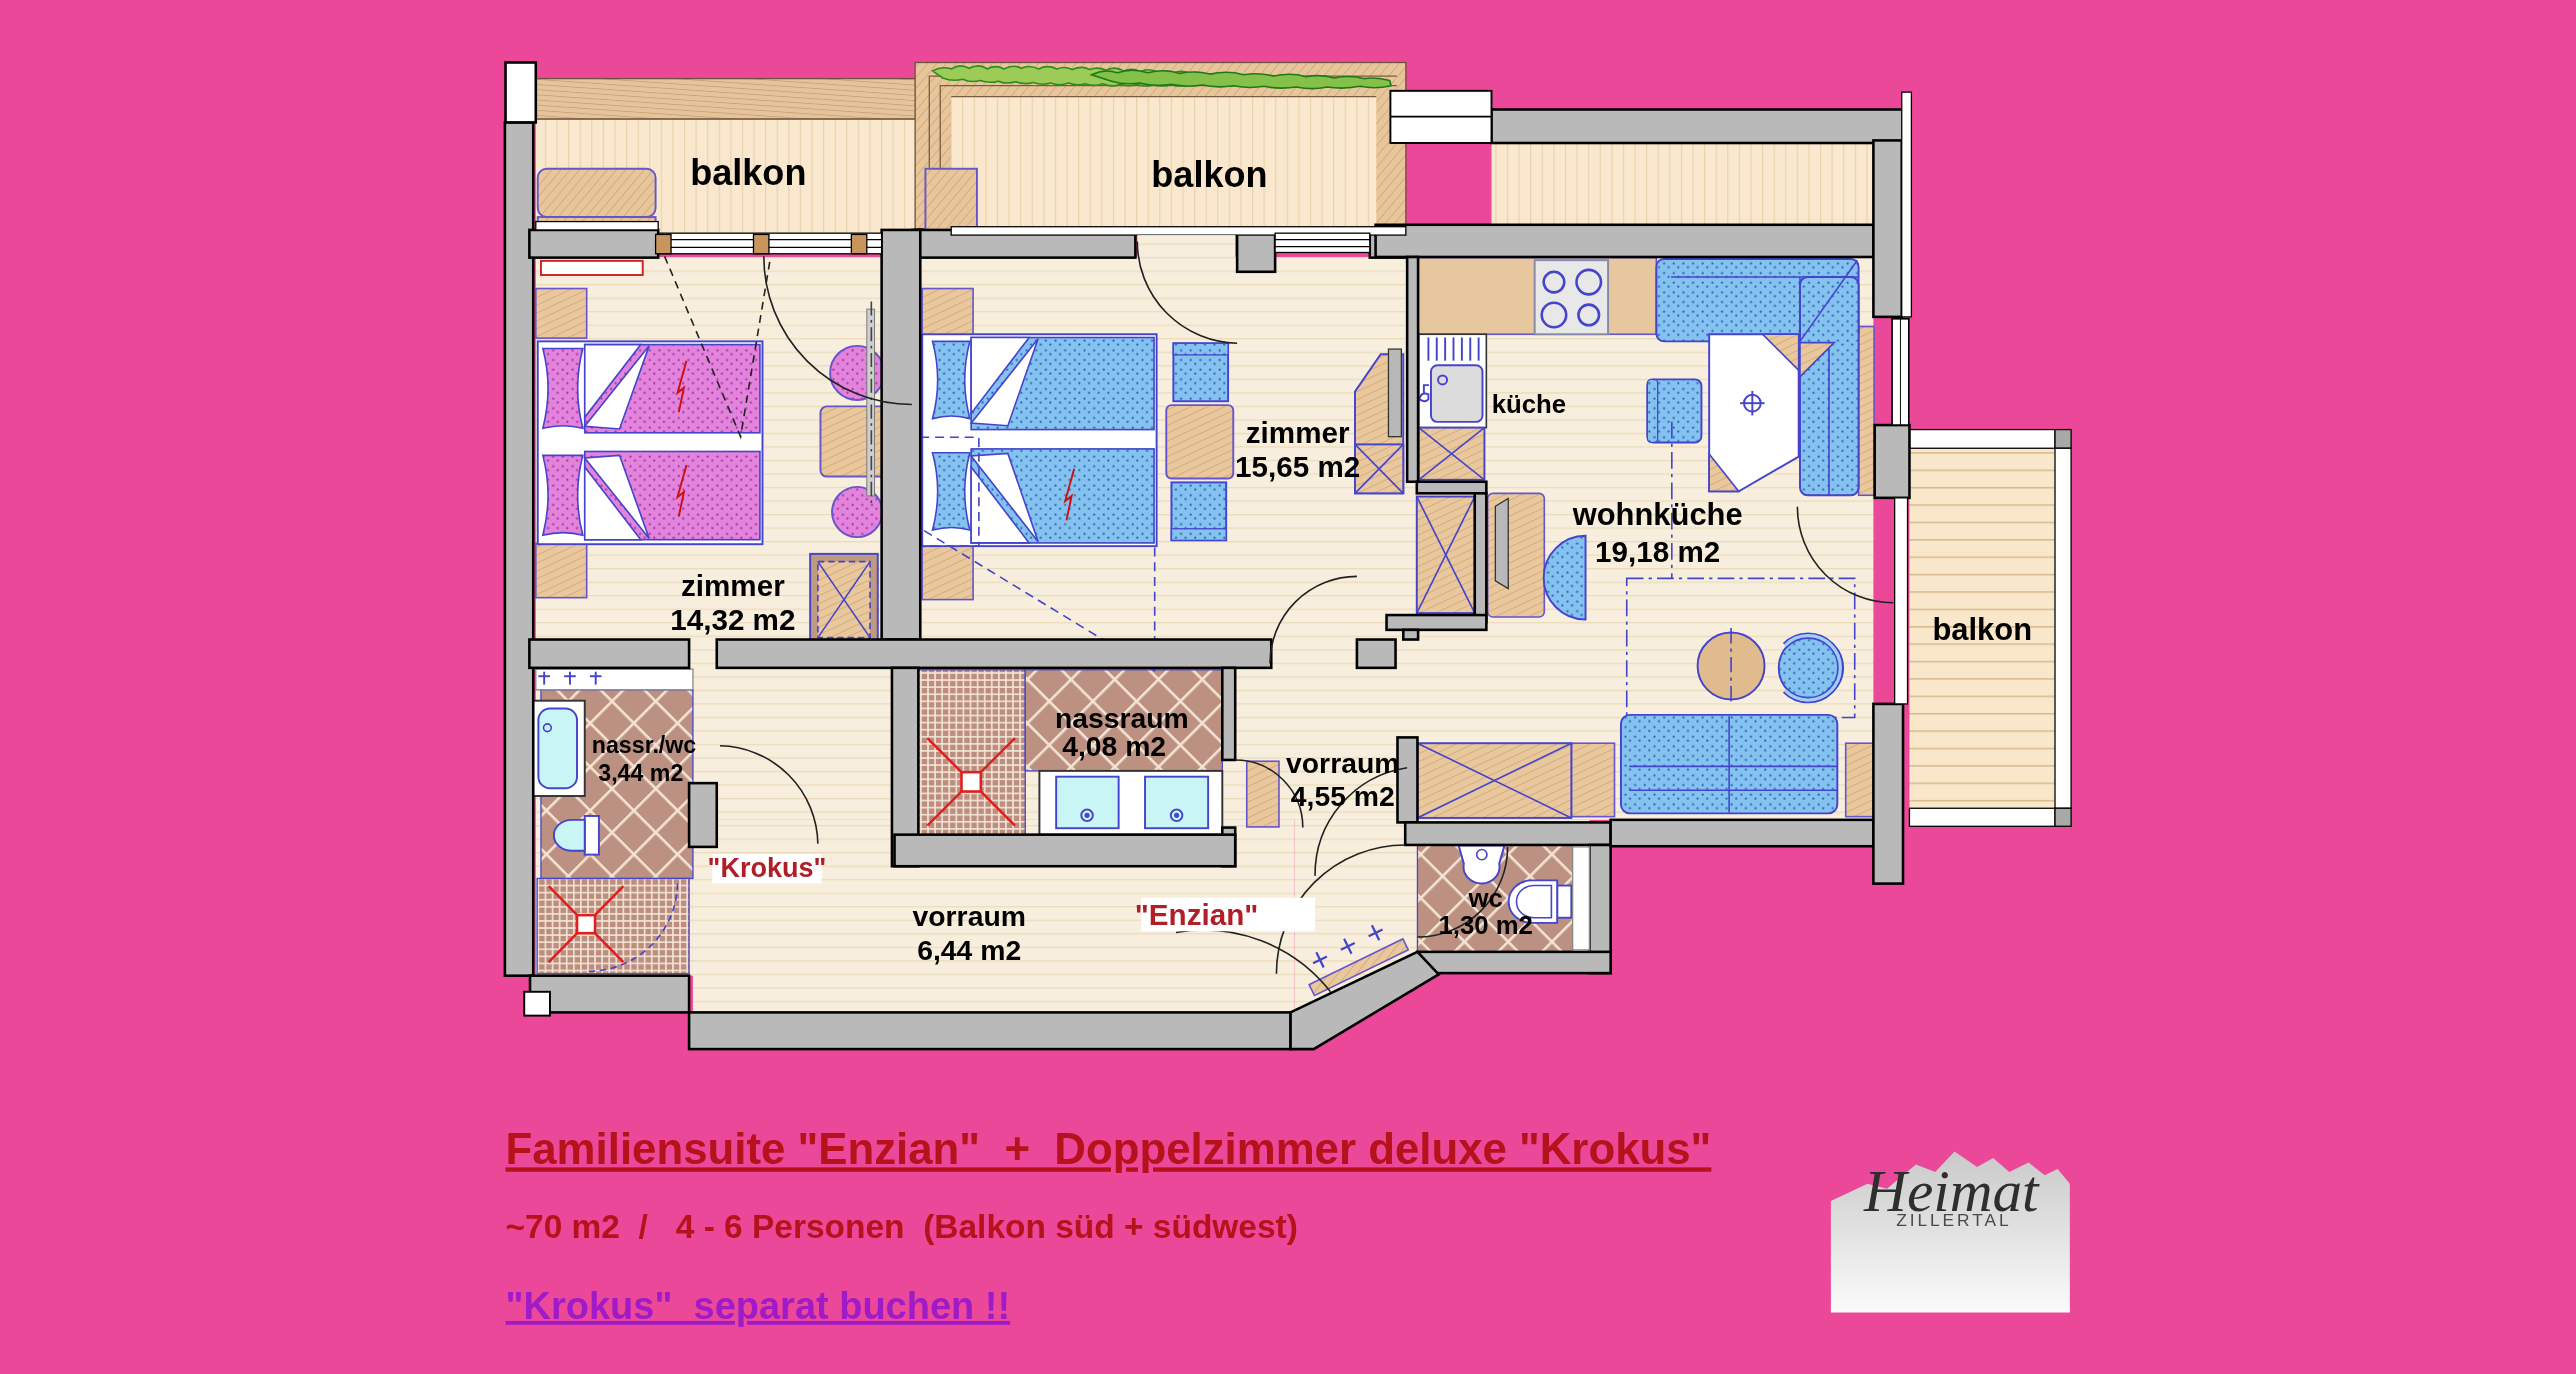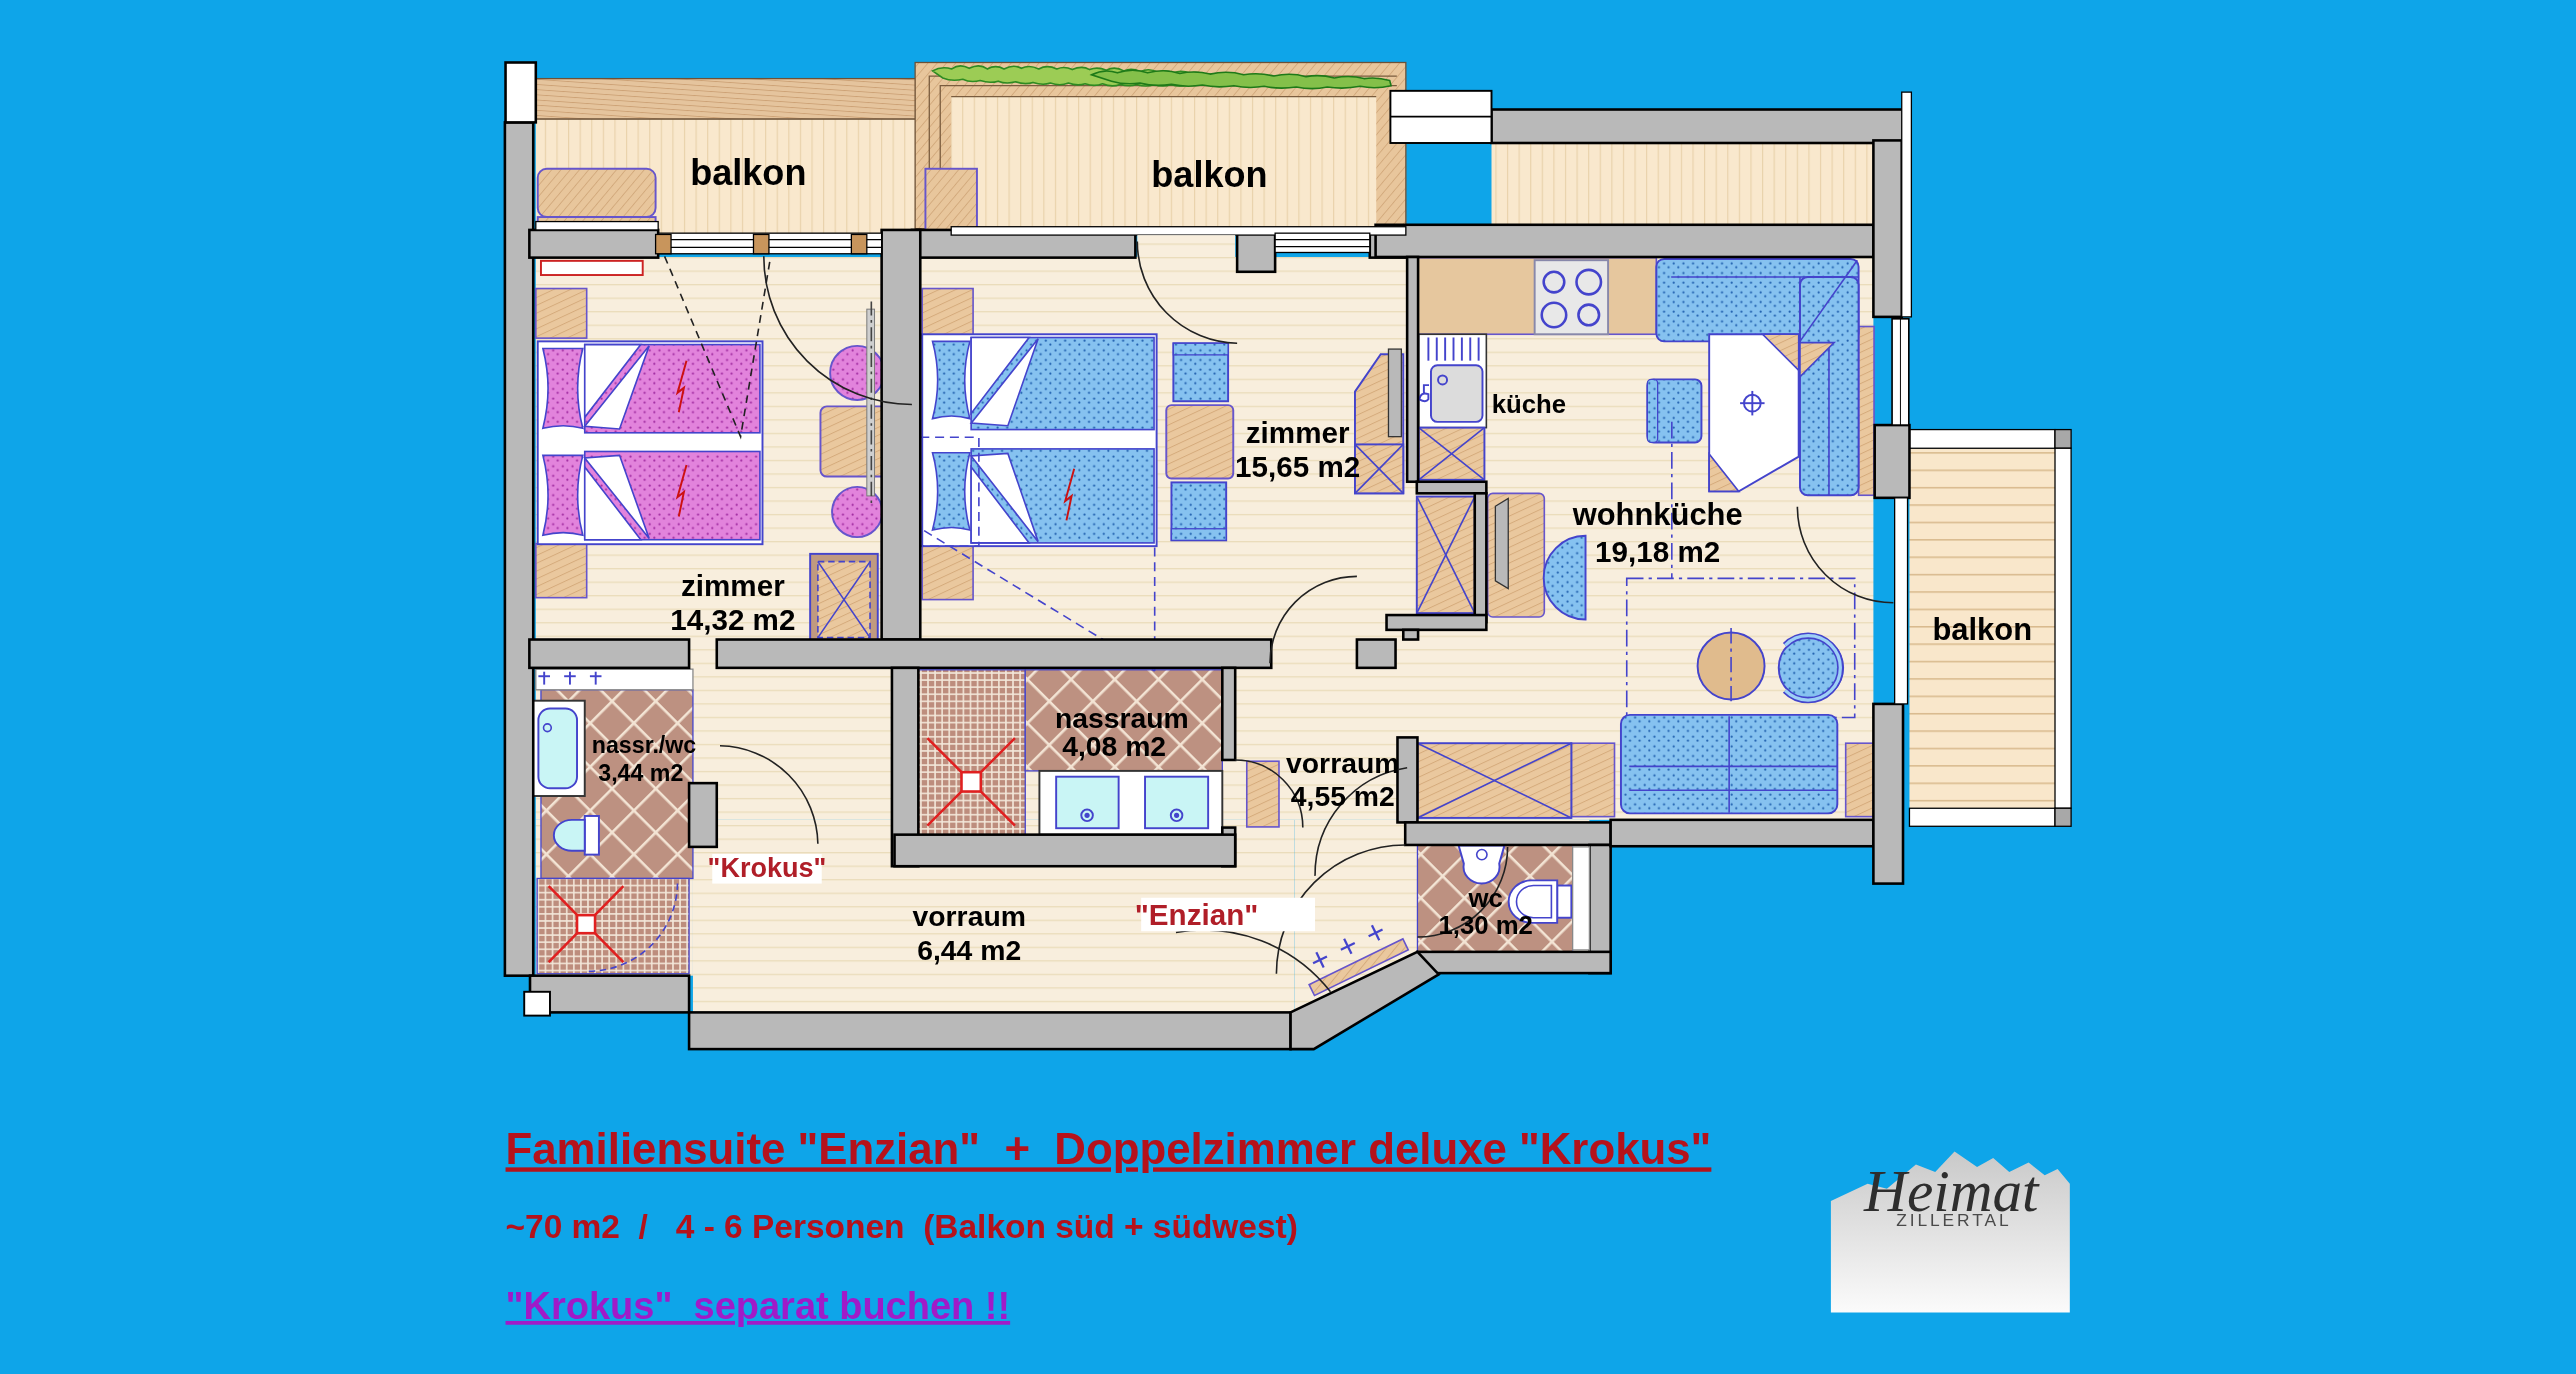--- a/index.html
+++ b/index.html
@@ -1,16 +1,16 @@
 <!DOCTYPE html>
 <html style="font-size:10.3px"><head>
 <meta charset="utf-8">
 <style>
   html,body{margin:0;padding:0;background:#fff;}
-  .page{position:relative;width:2576px;height:1375px;background:#0ea5e9;overflow:hidden;
+  .page{position:relative;width:2576px;height:1375px;background:#ec4899;overflow:hidden;
         font-family:"Liberation Sans", sans-serif;}
   svg{position:absolute;left:0;top:0;}
   text{font-family:"Liberation Sans", sans-serif;}
 </style>
 </head>
 <body>
 <div class="page">
 <svg width="2576" height="1375" viewBox="0 0 4000 2135">
 <defs>
 

